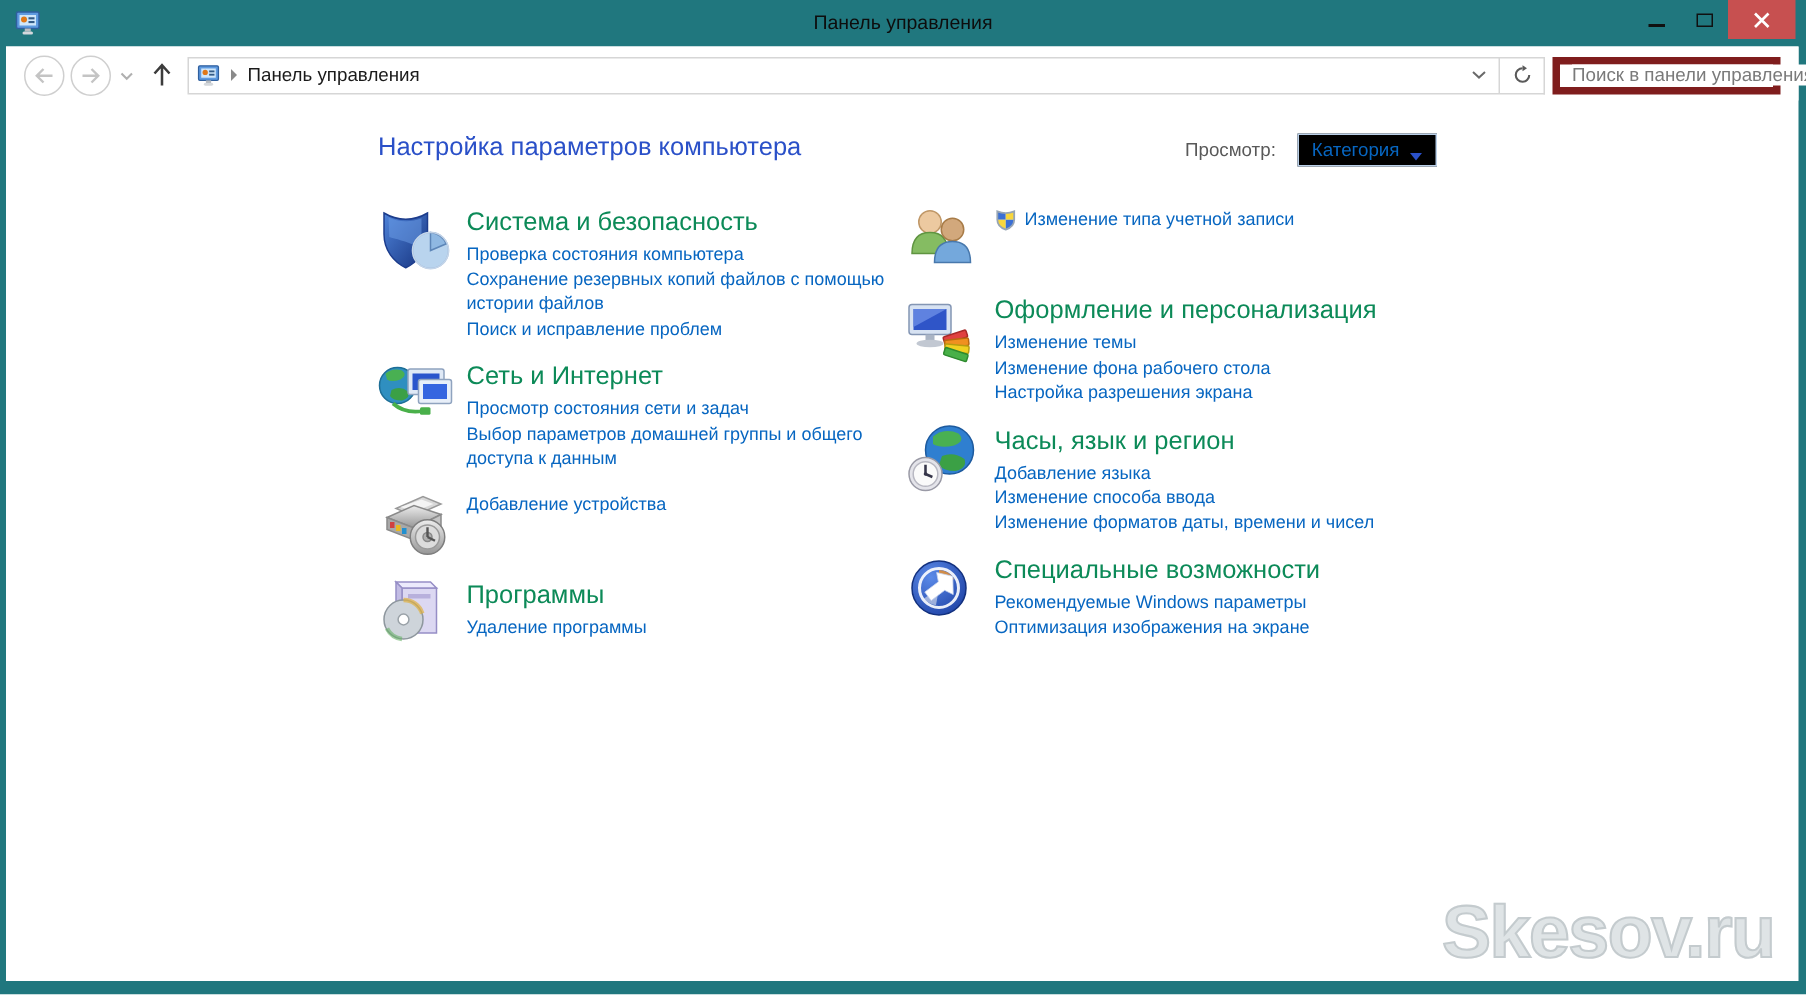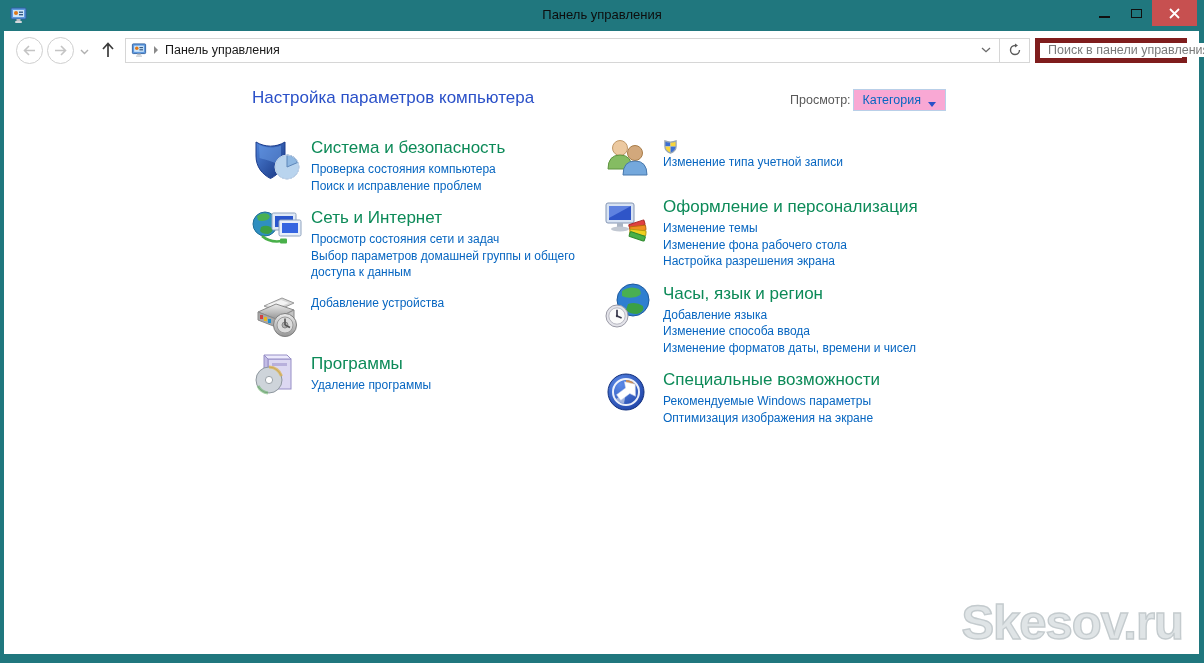--- a/index.html
+++ b/index.html
@@ -30,37 +30,37 @@
   .addr-text { font-size:12.5px; color:#1a1a1a; flex:1; }
   .addr-dd { width:26px; height:100%; display:flex; align-items:center; justify-content:center; cursor:pointer; }
   .refresh-btn { width:30px; height:25px; border:1px solid #d6d6d6; border-left:none; display:flex; align-items:center; justify-content:center; cursor:pointer; }
   .searchbox { width:152px; height:25px; border:5px solid #7f1d1d; margin-left:5px; display:flex; align-items:center; padding:0 6px 0 8px; }
   .searchbox input { border:none; outline:none; flex:1; font-size:12.5px; color:#333; font-family:"Liberation Sans", sans-serif; }
   .searchbox input::placeholder { color:#7a7a7a; }
 
   
   .page-title { position:absolute; left:248px; top:57px; font-size:17px; color:#2a50c8; }
   .view-by { position:absolute; left:786px; top:58px; display:flex; align-items:center; }
-  .view-label { font-size:12.5px; color:#595959; margin-right:2px; }
-  .view-btn { display:flex; align-items:flex-end; border:1px solid #b9cfe8; background:#f9a8d4; padding:3px 9px; cursor:pointer; }
+  .view-label { font-size:12.5px; color:#595959; margin-right:14px; }
+  .view-btn { display:flex; align-items:flex-end; border:1px solid #b9cfe8; background:#000000; padding:3px 9px; cursor:pointer; }
   .view-value { font-size:12.5px; color:#0766c1; margin-right:7px; }
   .caret-down { width:0; height:0; border-top:5px solid #2a50c8; border-left:4px solid transparent; border-right:4px solid transparent; }
 
   .col { position:absolute; top:106px; }
   .col-left  { left:248px; width:352px; }
   .col-right { left:600px; width:340px; }
 
   .cat { display:flex; margin-bottom:13px; }
   .cat-iconbox { flex:none; width:50px; height:46px; margin-right:9px; cursor:pointer; }
   .cat-body { padding-top:1px; }
   .col-left .cat-body { width:292px; }
   .col-right .cat-body { width:262px; }
   .cat-title { display:block; font-size:17px; line-height:19px; color:#0c8a58; text-decoration:none; margin-bottom:4px; cursor:pointer; }
   .cat-link { display:block; font-size:12px; line-height:16.5px; color:#0766c1; text-decoration:none; cursor:pointer; }
-  .cat-link.with-shield { display:flex;flex-direction:column; }
+  .cat-link.with-shield { display:flex; }
   .shield-ico { flex:none; width:15px; height:15px; margin:1px 5px 0 0; }
 
   
   .watermark { position:absolute; right:16px; bottom:4px; font-size:49px; font-weight:bold; letter-spacing:-1px;
                color:transparent; -webkit-text-stroke:1.4px #c4cbce; text-shadow:0 0 1px #dfe4e6; }
 </style>
 </head>
 <body>
 
 <svg width="0" height="0" style="position:absolute">
@@ -181,20 +181,21 @@
         <svg class="cat-iconbox" viewBox="0 0 50 46">
           <path d="M4 5 C13 10.5 24 10.5 33 5 L33 19 C33 30 26.5 37.5 18.5 41.5 C10.5 37.5 4 30 4 19 Z" fill="url(#shieldgrad)" stroke="#1c3c8c"></path>
           <path d="M7 8 C13 11 22 11.5 29 8.5 L29 18 C29 21 28 24 26 27 C19 24 11 22 7.5 21 Z" fill="#6a9ae4" opacity="0.55"></path>
           <circle cx="35" cy="30" r="12" fill="#b9d4ee" stroke="#6d96c8"></circle>
           <path d="M35 30 L35 18 A12 12 0 0 1 45.5 25.5 Z" fill="#8fb8e2" stroke="#5d86b8"></path>
           <circle cx="35" cy="30" r="12" fill="none" stroke="#ffffff" stroke-width="1" opacity="0.6"></circle>
         </svg>
         <div class="cat-body">
           <a class="cat-title">Система и безопасность</a>
           <a class="cat-link">Проверка состояния компьютера</a>
+          <a class="cat-link">Сохранение резервных копий файлов с помощью истории файлов</a>
           <a class="cat-link">Поиск и исправление проблем</a>
         </div>
       </div>
 
       <div class="cat">
         <svg class="cat-iconbox" viewBox="0 0 50 46">
           <circle cx="13" cy="17" r="12" fill="#2f8fc0"></circle>
           <path d="M5 9 Q10 5 16 7 Q20 10 15 13 Q9 15 6 13 Z" fill="#49b052"></path>
           <path d="M9 20 Q15 17 20 21 Q22 25 16 27 Q10 27 8 24 Z" fill="#3ba045"></path>
           <circle cx="13" cy="17" r="12" fill="none" stroke="#1d6e96"></circle>

